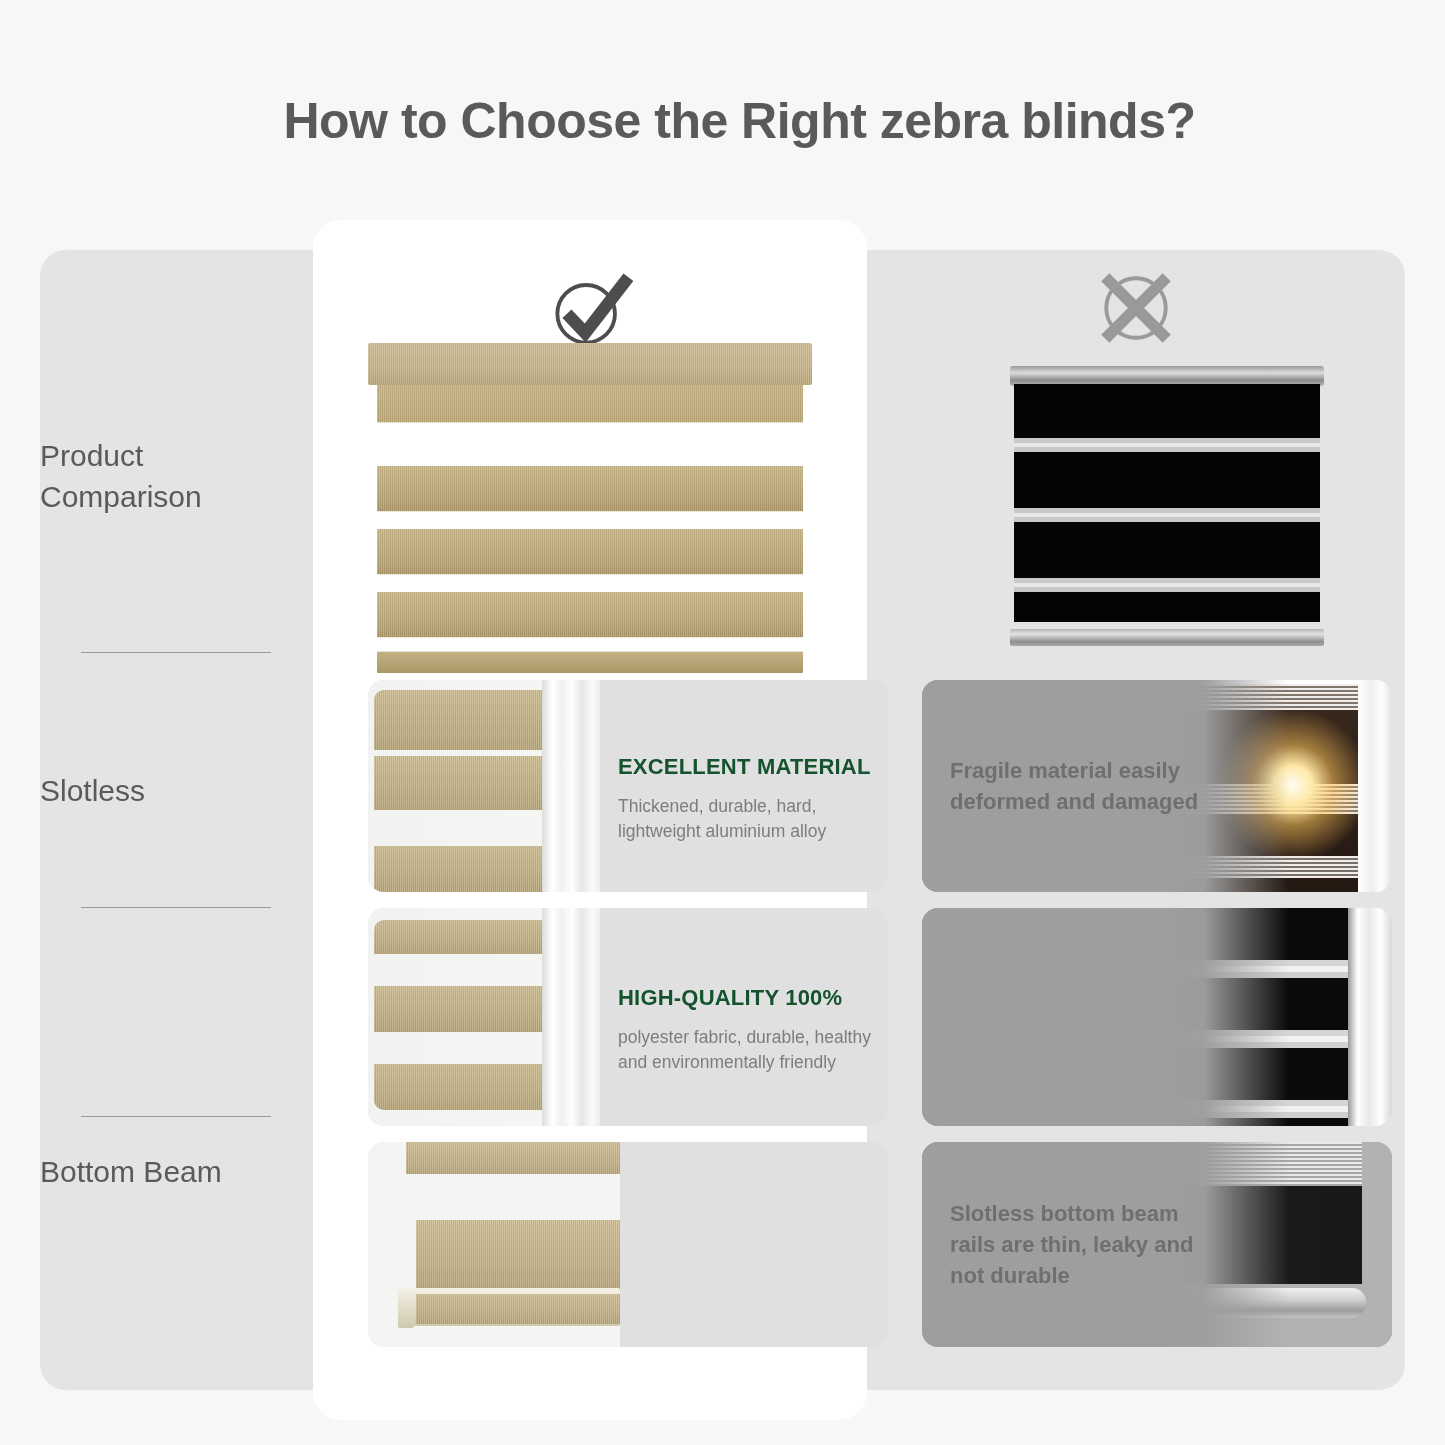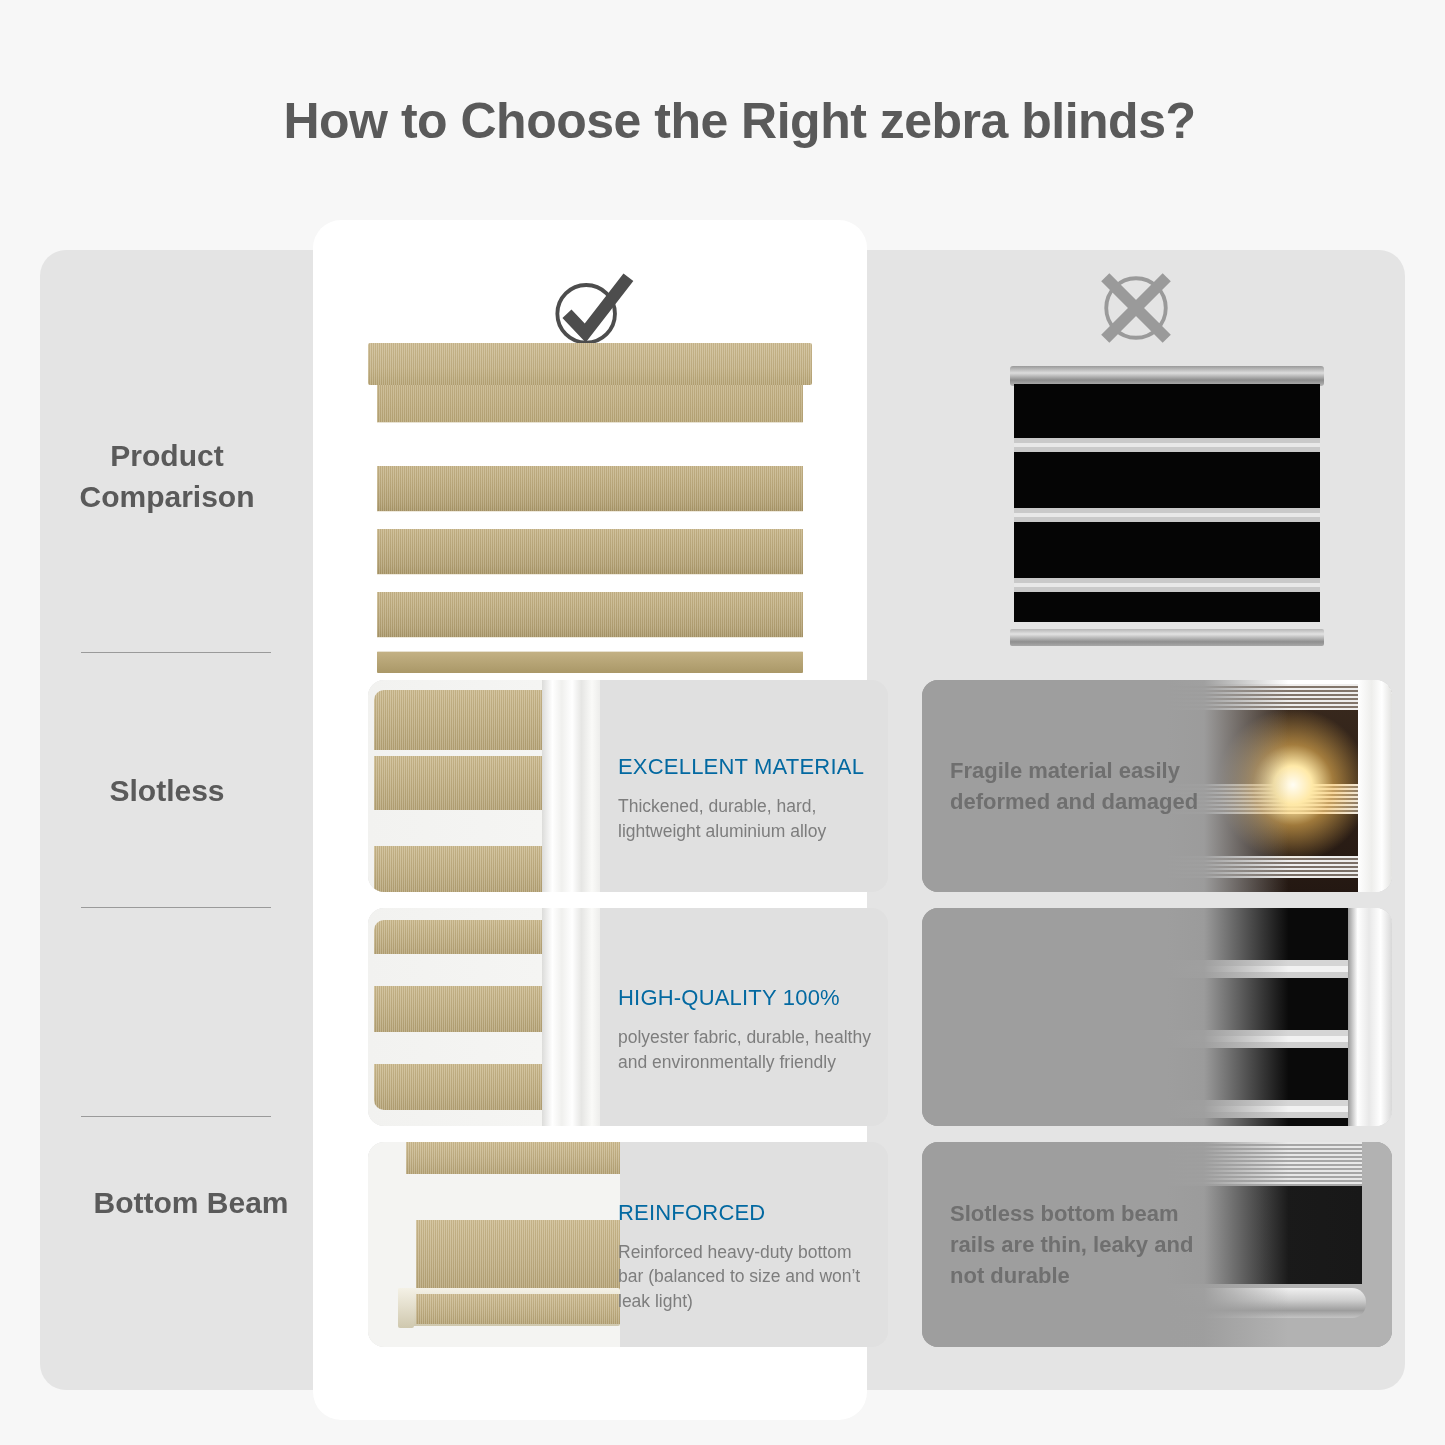--- a/index.html
+++ b/index.html
@@ -51,30 +51,30 @@
     position: absolute;
     left: 0;
     top: 0;
     width: 273px;
     height: 1140px;
   }
   .row-label {
     position: absolute;
     left: 0;
     width: 254px;
-    text-align: center;
+    text-align: left;
     font-size: 30px;
-    font-weight: bold;
+    font-weight: normal;
     color: #5a5a5a;
     line-height: 1.38;
   }
   .row-label.r0 { top: 185px; }
   .row-label.r1 { top: 520px; }
   .row-label.r2 { top: 742px; }
-  .row-label.r3 { top: 932px; padding-left: 48px; }
+  .row-label.r3 { top: 901px; }
 
   .row-divider {
     position: absolute;
     left: 41px;
     width: 190px;
     height: 1px;
     background: #9a9a9a;
   }
   .row-divider.d0 { top: 402px; }
   .row-divider.d1 { top: 657px; }
@@ -222,22 +222,22 @@
   }
   .fc-text {
     position: absolute;
     left: 250px;
     top: 50%;
     transform: translateY(-50%);
     width: 258px;
   }
   .fc-head {
     font-size: 22px;
-    font-weight: normal;
-    color: #0369a1;
+    font-weight: bold;
+    color: #14532d;
     letter-spacing: 0.2px;
     margin-bottom: 14px;
     margin-top: 25px;
   }
   .fc-body {
     font-size: 17.5px;
     color: #7d7d7d;
     line-height: 1.42;
   }
 
@@ -500,24 +500,20 @@
     <div class="fc-img" style="width:252px;">
       <div class="beam-illus">
         <div class="beam-slat" style="left:38px;top:0;width:214px;height:32px;"></div>
         <div class="beam-slat" style="left:48px;top:78px;width:204px;height:70px;"></div>
         <div class="beam-slat" style="left:40px;top:148px;width:212px;height:14px;"></div>
         <div class="beam-rail" style="left:30px;top:146px;width:222px;height:38px;"></div>
         <div class="beam-slat" style="left:48px;top:152px;width:204px;height:30px;"></div>
         <div class="beam-rail" style="left:30px;top:146px;width:16px;height:40px;"></div>
       </div>
     </div>
-    <div class="fc-text">
-      <div class="fc-head">REINFORCED</div>
-      <div class="fc-body">Reinforced heavy-duty bottom bar (balanced to size and won’t leak light)</div>
-    </div>
   </div>
 
   <div class="fcard right r2">
     <div class="rc-photo">
       <div class="thin-rail">
         <div class="tr-sheer"></div>
         <div class="tr-black"></div>
         <div class="tr-bar"></div>
         <div class="fade-left"></div>
       </div>

